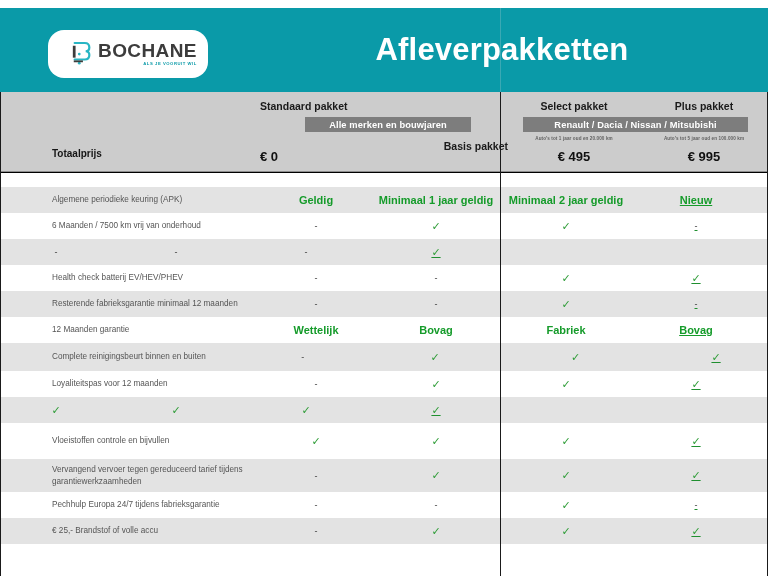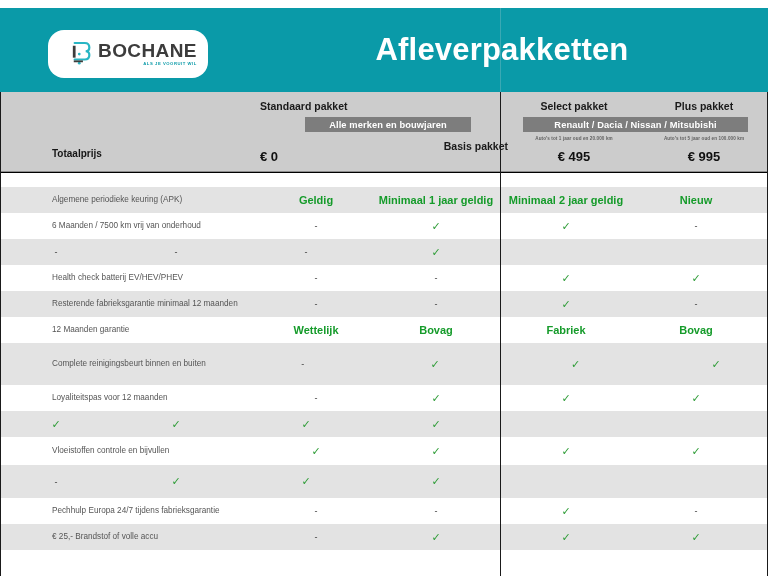--- a/index.html
+++ b/index.html
@@ -88,21 +88,21 @@
     width:260px;box-sizing:border-box;padding-left:52px;padding-right:8px;
     font-size:8.2px;color:#555555;line-height:1.45;
   }
   .cell{
     box-sizing:border-box;text-align:center;
     font-size:8.6px;font-weight:bold;color:#1f8f2f;
   }
   .cell.a{width:112px;}
   .cell.b{width:128px;}
   .cell.c{width:132px;}
-  .cell.d{width:128px;}
+  .cell.d{width:128px;text-decoration:underline;}
   .cell.txt{font-size:11px;font-weight:bold;color:#159b2a;}
   .check{color:#2d9c36;font-size:11px;font-weight:normal;}
   .dash{color:#3a3a3a;font-size:9px;font-weight:normal;}
 
   .spacer-row{height:14px;background:#fff;}
   .tail{height:40px;background:#fff;}
 
   
   .divider{
     position:absolute;left:500px;top:92px;width:1px;height:484px;
@@ -206,48 +206,49 @@
         <div class="cell c"><span class="check">✓</span></div>
         <div class="cell d"><span class="dash">-</span></div>
       </div>
       <div class="row even" style="height: 26px; border-radius: 6px;">
         <div class="label">12 Maanden  garantie</div>
         <div class="cell a txt">Wettelijk</div>
         <div class="cell b txt">Bovag</div>
         <div class="cell c txt">Fabriek</div>
         <div class="cell d txt">Bovag</div>
       </div>
-      <div class="row odd" style="height: 42px; gap: 35px;">
+      <div class="row odd" style="height: 28px; gap: 35px;">
         <div class="label">Complete reinigingsbeurt binnen en buiten</div>
         <div class="cell a"><span class="dash">-</span></div>
         <div class="cell b"><span class="check">✓</span></div>
         <div class="cell c"><span class="check">✓</span></div>
         <div class="cell d"><span class="check">✓</span></div>
       </div>
       <div class="row even" style="height: 26px;">
         <div class="label">Loyaliteitspas voor 12 maanden</div>
         <div class="cell a"><span class="dash">-</span></div>
         <div class="cell b"><span class="check">✓</span></div>
         <div class="cell c"><span class="check">✓</span></div>
         <div class="cell d"><span class="check">✓</span></div>
       </div>
       <div class="row odd" style="height: 26px;">
         <div class="cell a"><span class="check">✓</span></div>
         <div class="cell b"><span class="check">✓</span></div>
         <div class="cell c"><span class="check">✓</span></div>
         <div class="cell d"><span class="check">✓</span></div>
       </div>
-      <div class="row even" style="height: 28px;">
+      <div class="row even" style="height: 36px;">
         <div class="label">Vloeistoffen controle en bijvullen</div>
         <div class="cell a"><span class="check">✓</span></div>
         <div class="cell b"><span class="check">✓</span></div>
         <div class="cell c"><span class="check">✓</span></div>
         <div class="cell d"><span class="check">✓</span></div>
       </div>
       <div class="row odd" style="height: 33px;">
+        <div class="label">Vervangend vervoer tegen gereduceerd tarief tijdens garantiewerkzaamheden</div>
         <div class="cell a"><span class="dash">-</span></div>
         <div class="cell b"><span class="check">✓</span></div>
         <div class="cell c"><span class="check">✓</span></div>
         <div class="cell d"><span class="check">✓</span></div>
       </div>
       <div class="row even" style="height: 26px;">
         <div class="label">Pechhulp Europa 24/7 tijdens fabrieksgarantie</div>
         <div class="cell a"><span class="dash">-</span></div>
         <div class="cell b"><span class="dash">-</span></div>
         <div class="cell c"><span class="check">✓</span></div>

